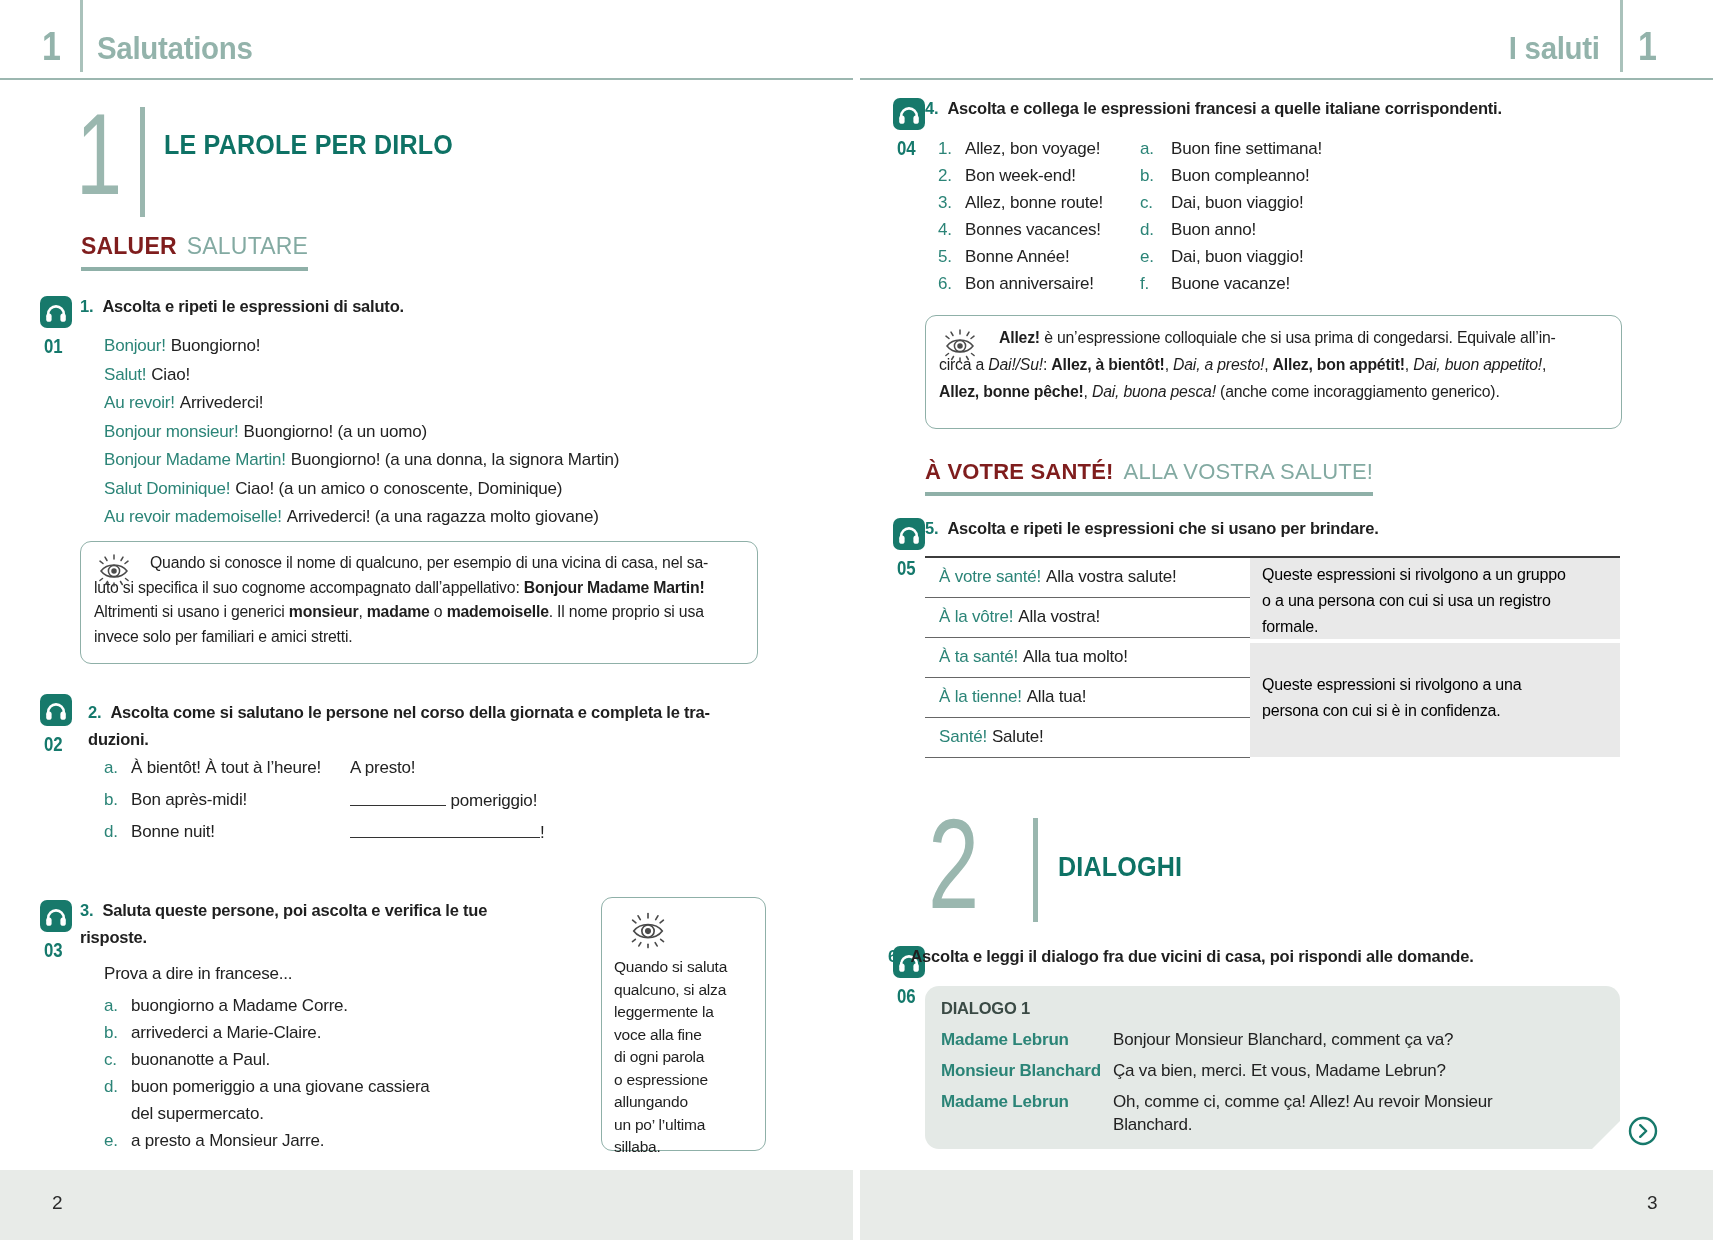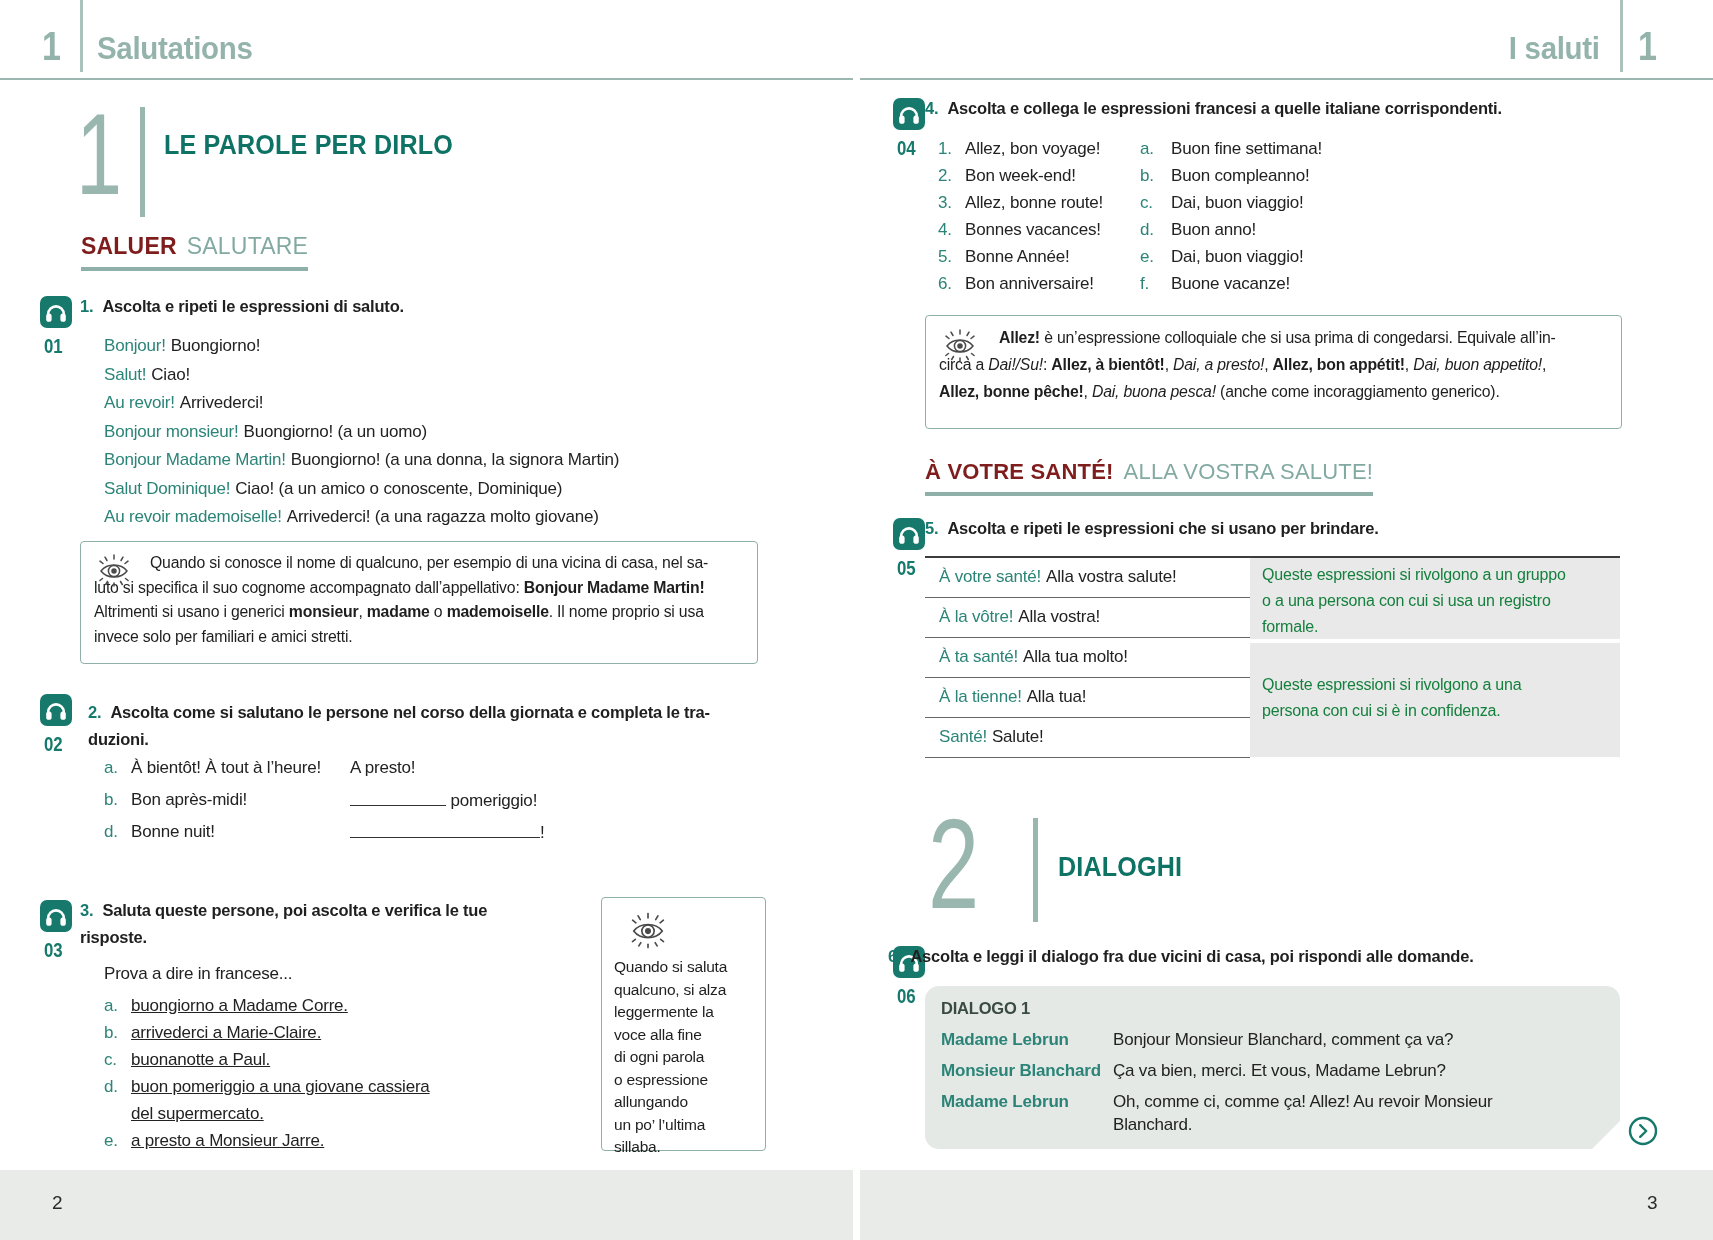--- a/index.html
+++ b/index.html
@@ -27,38 +27,38 @@
   .track{font-size:21px;font-weight:bold;color:#15796c;transform:scaleX(.8);transform-origin:left top;}
   .audio-btn{width:32px;height:32px;}
   .pairs{font-size:17px;line-height:28.5px;letter-spacing:-.2px;}
   .fr-t{color:#2b8477;}
   .it-t{color:#222;margin-left:5px;text-align:center;}
   .lt{color:#2b8477;display:inline-block;width:27px;flex:none;}
   .row-line{position:relative;height:32px;font-size:17px;letter-spacing:-.2px;}
   .row-ans{position:absolute;left:246px;top:0;}
   .blank{display:inline-block;border-bottom:1.5px solid #333;height:15px;vertical-align:baseline;}
   .x3items{font-size:17px;line-height:27px;letter-spacing:-.2px;}
-  .x3items .x3t{display:inline-block;vertical-align:top;width:390px;text-decoration:underline;}
+  .x3items .x3t{display:inline-block;vertical-align:top;width:390px;}
   .lead{font-size:17px;letter-spacing:-.2px;color:#222;}
   
-  .note{border:1.6px solid #8fb0a8;border-radius:4px;background:#fff;}
+  .note{border:1.6px solid #8fb0a8;border-radius:11px;background:#fff;}
   .note p{margin:9px 13px;font-size:15.8px;line-height:24.5px;color:#1e1e1e;letter-spacing:-.2px;}
   .note .indent{text-indent:56px;}
   .note3 p{line-height:27px;text-indent:60px;margin:8px 13px;}
   .note-v p{margin:2px 12px;font-size:15.5px;line-height:22.5px;text-indent:0;}
   
   .match{font-size:17px;line-height:27px;letter-spacing:-.2px;}
   .match .mrow{display:flex;}
   
   .tbl{width:695px;height:201px;}
   .tbl .topline{position:absolute;left:0;top:0;width:695px;height:2px;background:#3c3c3c;}
   .tbl .lrow{position:absolute;left:0;width:325px;height:40px;box-sizing:border-box;border-bottom:1.5px solid #666;
              line-height:38px;padding-left:14px;font-size:17px;letter-spacing:-.2px;white-space:nowrap;}
   .tbl .gray{position:absolute;left:325px;width:370px;background:#e9e9e9;}
-  .tbl .gray p{margin:16px 12px;font-size:16px;line-height:26px;color:#15803d;letter-spacing:-.2px;}
+  .tbl .gray p{margin:16px 12px;font-size:16px;line-height:26px;color:#000000;letter-spacing:-.2px;}
   
   .dbox{width:695px;height:163px;background:#e4e9e6;border-radius:14px;
         clip-path:polygon(0 0,100% 0,100% calc(100% - 28px),calc(100% - 28px) 100%,0 100%);}
   .dbox-in{padding:13px 14px 0 16px;}
   .dtitle{font-size:16.5px;font-weight:bold;color:#3a4a45;margin-bottom:10px;letter-spacing:-.2px;}
   .drow{display:flex;margin-bottom:8px;font-size:17px;line-height:23px;letter-spacing:-.2px;}
   .drow .sp{width:172px;flex:none;color:#2b8477;font-weight:bold;}
   .drow .tx{width:470px;color:#222;}
   
   .foot-band{top:1170px;height:70px;background:#e8ebe8;}

